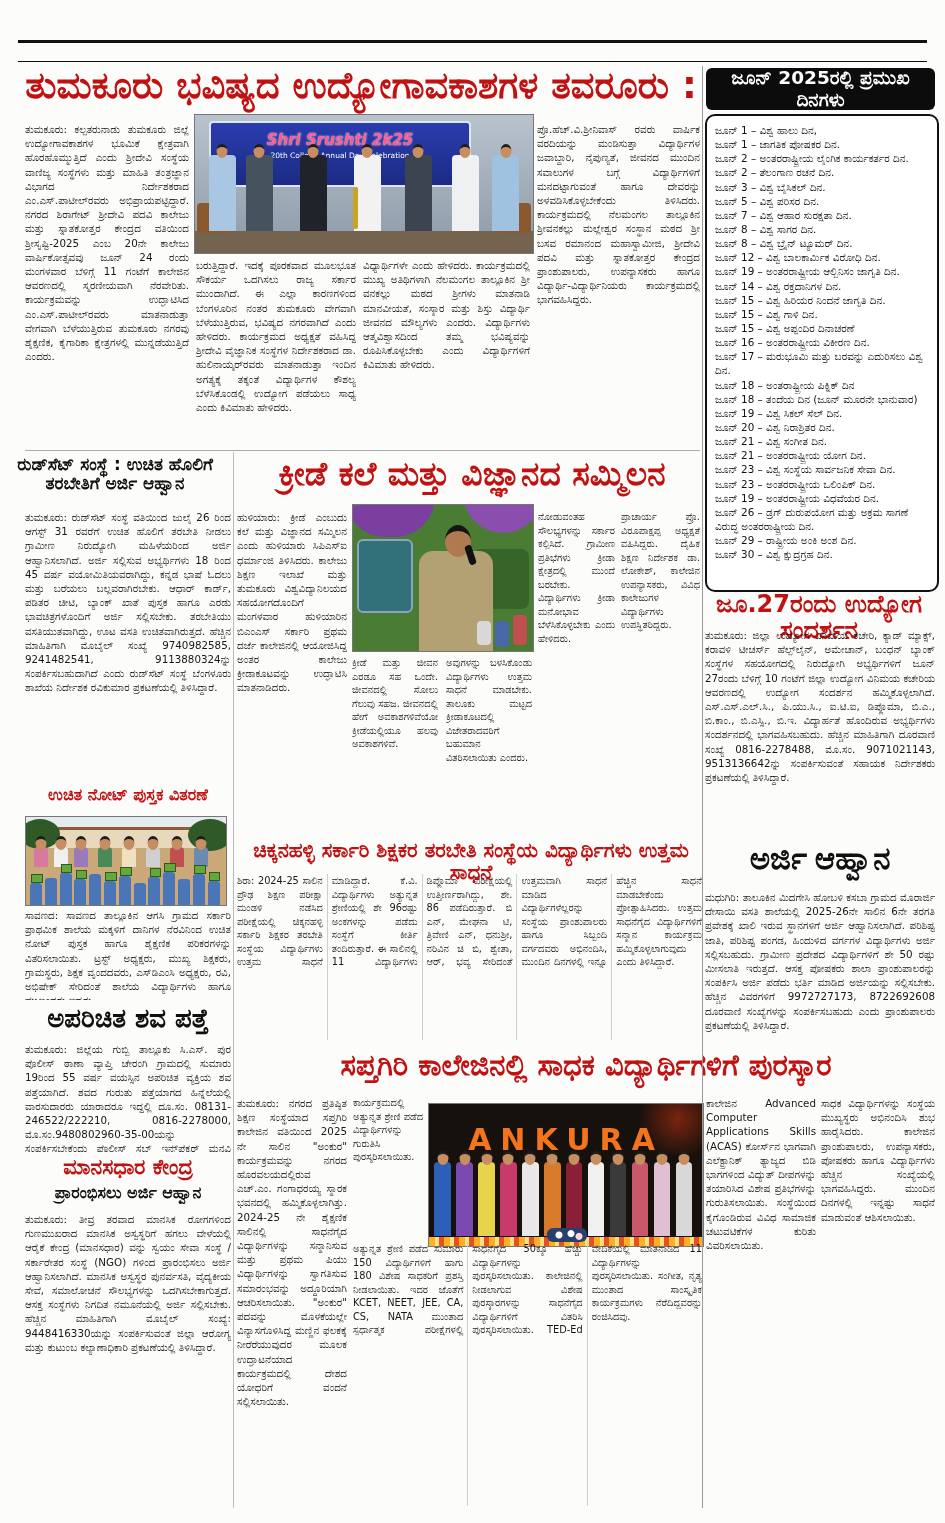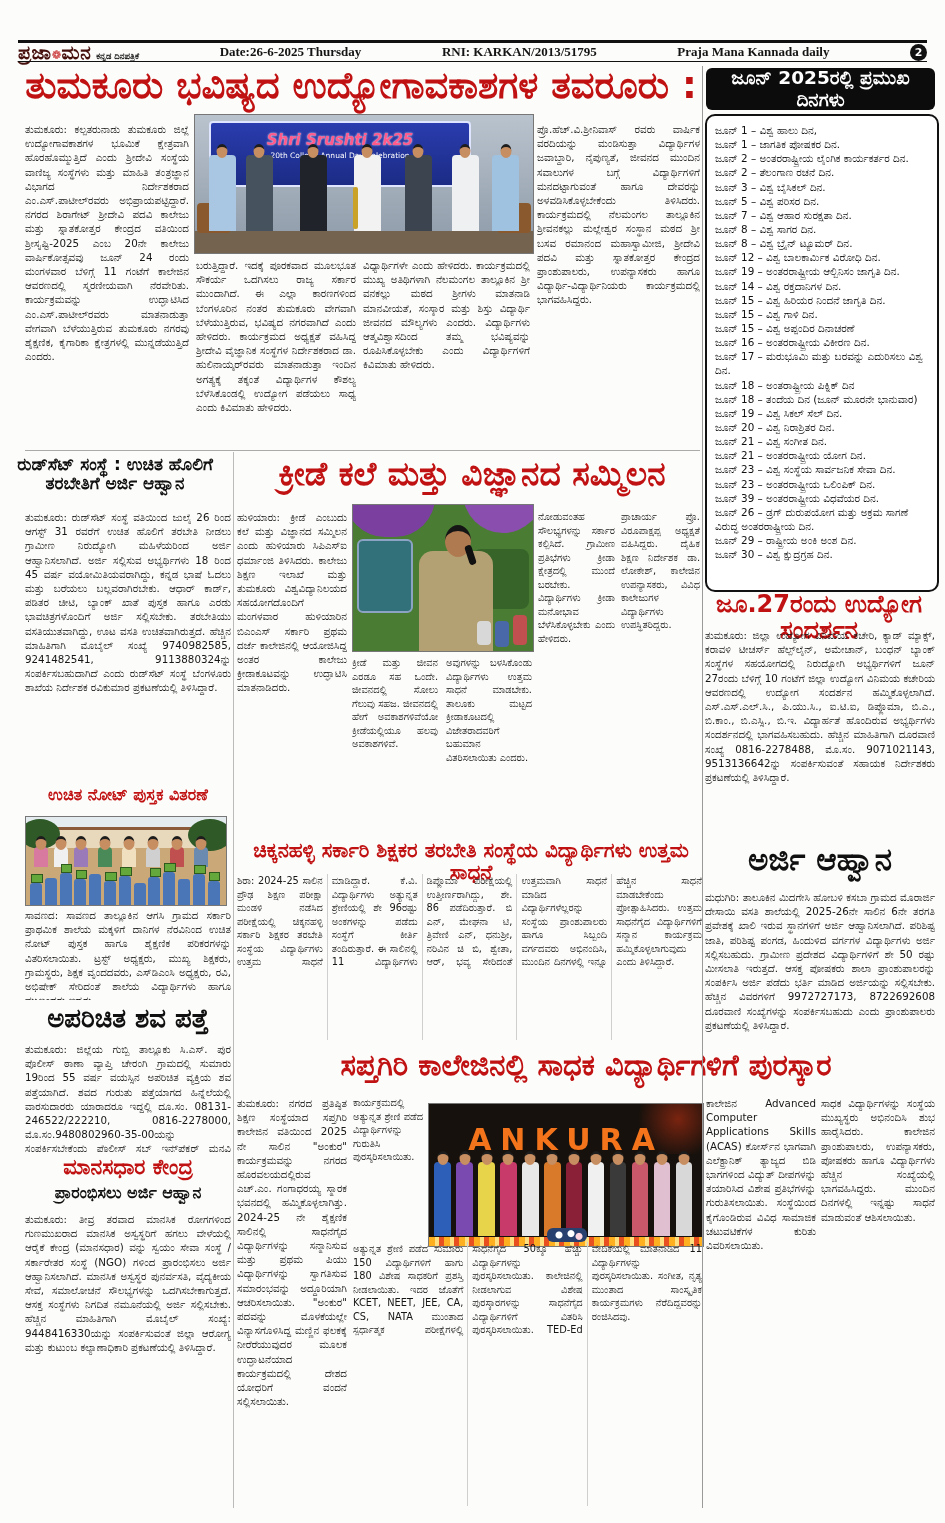--- a/index.html
+++ b/index.html
@@ -32,30 +32,20 @@
   .fig .head{position:absolute;left:50%;transform:translateX(-50%);top:-11px;width:11px;height:11px;
              border-radius:50%;background:#c78e62;border-top:3px solid #1d1d1d;}
   .colcols{column-gap:9px;column-rule:1px solid #cfcfcf;}
 </style>
 </head>
 <body>
 
 <div id="page">
 
   <div class="abs rule-h" style="left:18px;top:40px;width:909px;height:3px;"></div>
-  <div class="abs" style="left:18px;top:44px;width:909px;height:16px;display:flex;align-items:center;justify-content:space-between;">
-    <span style="white-space:nowrap;">
-      <span class="logo-main">ಪ್ರಜಾ</span><span style="color:#c01212;font-size:12px;">❁</span><span class="logo-main">ಮನ</span>
-      <span class="logo-sub">ಕನ್ನಡ ದಿನಪತ್ರಿಕೆ</span>
-    </span>
-    <span class="mast">Date:26-6-2025 Thursday</span>
-    <span class="mast">RNI: KARKAN/2013/51795</span>
-    <span class="mast">Praja Mana Kannada daily</span>
-    <span class="page-badge">2</span>
-  </div>
   <div class="abs rule-h" style="left:18px;top:61px;width:909px;height:1px;"></div>
 
   <div class="abs h-red" style="left:22px;top:66px;width:678px;height:52px;font-size:37px;">ತುಮಕೂರು ಭವಿಷ್ಯದ ಉದ್ಯೋಗಾವಕಾಶಗಳ ತವರೂರು : ಎಂ.ಎಸ್.ಪಾಟೀಲ್</div>
 
   <div class="abs june-head" style="left:706px;top:68px;width:229px;height:42px;">ಜೂನ್ 2025ರಲ್ಲಿ ಪ್ರಮುಖ ದಿನಗಳು</div>
   <div class="abs june-box" style="left:705px;top:114px;width:214px;height:460px;">
     <div>
         <div>ಜೂನ್ 1 – ವಿಶ್ವ ಹಾಲು ದಿನ,</div>
         <div>ಜೂನ್ 1 – ಜಾಗತಿಕ ಪೋಷಕರ ದಿನ.</div>
         <div>ಜೂನ್ 2 – ಅಂತರರಾಷ್ಟ್ರೀಯ ಲೈಂಗಿಕ ಕಾರ್ಯಕರ್ತರ ದಿನ.</div>
@@ -74,21 +64,21 @@
         <div>ಜೂನ್ 16 – ಅಂತರರಾಷ್ಟ್ರೀಯ ವಿಕೀರಣ ದಿನ.</div>
         <div>ಜೂನ್ 17 – ಮರುಭೂಮಿ ಮತ್ತು ಬರವನ್ನು ಎದುರಿಸಲು ವಿಶ್ವ ದಿನ.</div>
         <div>ಜೂನ್ 18 – ಅಂತರಾಷ್ಟ್ರೀಯ ಪಿಕ್ನಿಕ್ ದಿನ</div>
         <div>ಜೂನ್ 18 – ತಂದೆಯ ದಿನ (ಜೂನ್ ಮೂರನೇ ಭಾನುವಾರ)</div>
         <div>ಜೂನ್ 19 – ವಿಶ್ವ ಸಿಕಲ್ ಸೆಲ್ ದಿನ.</div>
         <div>ಜೂನ್ 20 – ವಿಶ್ವ ನಿರಾಶ್ರಿತರ ದಿನ.</div>
         <div>ಜೂನ್ 21 – ವಿಶ್ವ ಸಂಗೀತ ದಿನ.</div>
         <div>ಜೂನ್ 21 – ಅಂತರರಾಷ್ಟ್ರೀಯ ಯೋಗ ದಿನ.</div>
         <div>ಜೂನ್ 23 – ವಿಶ್ವ ಸಂಸ್ಥೆಯ ಸಾರ್ವಜನಿಕ ಸೇವಾ ದಿನ.</div>
         <div>ಜೂನ್ 23 – ಅಂತರರಾಷ್ಟ್ರೀಯ ಒಲಿಂಪಿಕ್ ದಿನ.</div>
-        <div>ಜೂನ್ 39 – ಅಂತರರಾಷ್ಟ್ರೀಯ ವಿಧವೆಯರ ದಿನ.</div>
+        <div>ಜೂನ್ 19 – ಅಂತರರಾಷ್ಟ್ರೀಯ ವಿಧವೆಯರ ದಿನ.</div>
         <div>ಜೂನ್ 26 – ಡ್ರಗ್ ದುರುಪಯೋಗ ಮತ್ತು ಅಕ್ರಮ ಸಾಗಣೆ ವಿರುದ್ಧ ಅಂತರರಾಷ್ಟ್ರೀಯ ದಿನ.</div>
         <div>ಜೂನ್ 29 – ರಾಷ್ಟ್ರೀಯ ಅಂಕಿ ಅಂಶ ದಿನ.</div>
         <div>ಜೂನ್ 30 – ವಿಶ್ವ ಕ್ಷುದ್ರಗ್ರಹ ದಿನ.</div>
       </div>
   </div>
 
   <div class="abs photo" style="left:194px;top:114px;width:338px;height:138px;background:linear-gradient(#b9c3ce,#8d99a7);">
     <div class="abs" style="left:14px;top:6px;width:258px;height:62px;background:linear-gradient(#2a3cae,#1b2b85);border:2px solid #dfe4ff;border-radius:4px;text-align:center;">
       <div style="font-size:15px;font-weight:bold;font-style:italic;color:#ff5a8c;text-shadow:0 0 2px #fff;margin-top:8px;">Shri Srushti 2k25</div>
       <div style="font-size:7.5px;color:#fff;margin-top:2px;">20th College Annual Day Celebration</div>
@@ -152,21 +142,21 @@
     <div class="abs" style="right:42px;bottom:6px;width:14px;height:24px;background:#d8d8d8;border-radius:4px;"></div>
   </div>
   <div class="abs body small" style="left:352px;top:656px;width:86px;height:184px;">ಕ್ರೀಡೆ ಮತ್ತು ಜೀವನ ಎರಡೂ ಸಹ ಒಂದೇ. ಜೀವನದಲ್ಲಿ ಸೋಲು ಗೆಲುವು ಸಹಜ. ಜೀವನದಲ್ಲಿ ಹೇಗೆ ಅವಕಾಶಗಳಿವೆಯೋ ಕ್ರೀಡೆಯಲ್ಲಿಯೂ ಹಲವು ಅವಕಾಶಗಳಿವೆ.</div>
   <div class="abs body small" style="left:446px;top:656px;width:86px;height:184px;">ಅವುಗಳನ್ನು ಬಳಸಿಕೊಂಡು ವಿದ್ಯಾರ್ಥಿಗಳು ಉತ್ತಮ ಸಾಧನೆ ಮಾಡಬೇಕು. ತಾಲೂಕು ಮಟ್ಟದ ಕ್ರೀಡಾಕೂಟದಲ್ಲಿ ವಿಜೇತರಾದವರಿಗೆ ಬಹುಮಾನ ವಿತರಿಸಲಾಯಿತು ಎಂದರು.</div>
   <div class="abs body small" style="left:621px;top:510px;width:79px;height:330px;">ಪ್ರಾಚಾರ್ಯ ಪ್ರೊ. ವಿರೂಪಾಕ್ಷಪ್ಪ ಅಧ್ಯಕ್ಷತೆ ವಹಿಸಿದ್ದರು. ದೈಹಿಕ ಶಿಕ್ಷಣ ನಿರ್ದೇಶಕ ಡಾ. ಲೋಕೇಶ್, ಕಾಲೇಜಿನ ಉಪನ್ಯಾಸಕರು, ವಿವಿಧ ಕಾಲೇಜುಗಳ ವಿದ್ಯಾರ್ಥಿಗಳು ಉಪಸ್ಥಿತರಿದ್ದರು.</div>
   <div class="abs body small" style="left:538px;top:510px;width:77px;height:330px;">ನೋಡುವಂತಹ ಸೌಲಭ್ಯಗಳನ್ನು ಸರ್ಕಾರ ಕಲ್ಪಿಸಿದೆ. ಗ್ರಾಮೀಣ ಪ್ರತಿಭೆಗಳು ಕ್ರೀಡಾ ಕ್ಷೇತ್ರದಲ್ಲಿ ಮುಂದೆ ಬರಬೇಕು. ವಿದ್ಯಾರ್ಥಿಗಳು ಕ್ರೀಡಾ ಮನೋಭಾವ ಬೆಳೆಸಿಕೊಳ್ಳಬೇಕು ಎಂದು ಹೇಳಿದರು.</div>
 
   <div class="abs h-red" style="left:703px;top:592px;width:232px;height:30px;font-size:24px;">ಜೂ.27ರಂದು ಉದ್ಯೋಗ ಸಂದರ್ಶನ</div>
   <div class="abs body" style="left:705px;top:628px;width:230px;height:210px;">ತುಮಕೂರು: ಜಿಲ್ಲಾ ಉದ್ಯೋಗ ವಿನಿಮಯ ಕಚೇರಿ, ಕ್ಯಾಡ್ ಮ್ಯಾಕ್ಸ್, ಕರಾವಳಿ ಟೀಚರ್ಸ್ ಹೆಲ್ಪ್‌ಲೈನ್, ಅಮೇಚಾನ್, ಬಂಧನ್ ಬ್ಯಾಂಕ್ ಸಂಸ್ಥೆಗಳ ಸಹಯೋಗದಲ್ಲಿ ನಿರುದ್ಯೋಗಿ ಅಭ್ಯರ್ಥಿಗಳಿಗೆ ಜೂನ್ 27ರಂದು ಬೆಳಿಗ್ಗೆ 10 ಗಂಟೆಗೆ ಜಿಲ್ಲಾ ಉದ್ಯೋಗ ವಿನಿಮಯ ಕಚೇರಿಯ ಆವರಣದಲ್ಲಿ ಉದ್ಯೋಗ ಸಂದರ್ಶನ ಹಮ್ಮಿಕೊಳ್ಳಲಾಗಿದೆ. ಎಸ್.ಎಸ್.ಎಲ್.ಸಿ., ಪಿ.ಯು.ಸಿ., ಐ.ಟಿ.ಐ, ಡಿಪ್ಲೊಮಾ, ಬಿ.ಎ., ಬಿ.ಕಾಂ., ಬಿ.ಎಸ್ಸಿ., ಬಿ.ಇ. ವಿದ್ಯಾರ್ಹತೆ ಹೊಂದಿರುವ ಅಭ್ಯರ್ಥಿಗಳು ಸಂದರ್ಶನದಲ್ಲಿ ಭಾಗವಹಿಸಬಹುದು. ಹೆಚ್ಚಿನ ಮಾಹಿತಿಗಾಗಿ ದೂರವಾಣಿ ಸಂಖ್ಯೆ 0816-2278488, ಮೊ.ಸಂ. 9071021143, 9513136642ನ್ನು ಸಂಪರ್ಕಿಸುವಂತೆ ಸಹಾಯಕ ನಿರ್ದೇಶಕರು ಪ್ರಕಟಣೆಯಲ್ಲಿ ತಿಳಿಸಿದ್ದಾರೆ.</div>
 
-  <div class="abs h-black" style="left:705px;top:842px;width:230px;height:42px;font-size:31px;">ಅರ್ಜಿ ಆಹ್ವಾನ</div>
+  <div class="abs h-black" style="left:705px;top:842px;width:230px;height:42px;font-size:31px;font-family:Liberation Serif, serif;">ಅರ್ಜಿ ಆಹ್ವಾನ</div>
   <div class="abs body" style="left:705px;top:890px;width:230px;height:154px;">ಮಧುಗಿರಿ: ತಾಲೂಕಿನ ಮಿದಗೇಸಿ ಹೋಬಳಿ ಕಸಬಾ ಗ್ರಾಮದ ಮೊರಾರ್ಜಿ ದೇಸಾಯಿ ವಸತಿ ಶಾಲೆಯಲ್ಲಿ 2025-26ನೇ ಸಾಲಿನ 6ನೇ ತರಗತಿ ಪ್ರವೇಶಕ್ಕೆ ಖಾಲಿ ಇರುವ ಸ್ಥಾನಗಳಿಗೆ ಅರ್ಜಿ ಆಹ್ವಾನಿಸಲಾಗಿದೆ. ಪರಿಶಿಷ್ಟ ಜಾತಿ, ಪರಿಶಿಷ್ಟ ಪಂಗಡ, ಹಿಂದುಳಿದ ವರ್ಗಗಳ ವಿದ್ಯಾರ್ಥಿಗಳು ಅರ್ಜಿ ಸಲ್ಲಿಸಬಹುದು. ಗ್ರಾಮೀಣ ಪ್ರದೇಶದ ವಿದ್ಯಾರ್ಥಿಗಳಿಗೆ ಶೇ 50 ರಷ್ಟು ಮೀಸಲಾತಿ ಇರುತ್ತದೆ. ಆಸಕ್ತ ಪೋಷಕರು ಶಾಲಾ ಪ್ರಾಂಶುಪಾಲರನ್ನು ಸಂಪರ್ಕಿಸಿ ಅರ್ಜಿ ಪಡೆದು ಭರ್ತಿ ಮಾಡಿದ ಅರ್ಜಿಯನ್ನು ಸಲ್ಲಿಸಬೇಕು. ಹೆಚ್ಚಿನ ವಿವರಗಳಿಗೆ 9972727173, 8722692608 ದೂರವಾಣಿ ಸಂಖ್ಯೆಗಳನ್ನು ಸಂಪರ್ಕಿಸಬಹುದು ಎಂದು ಪ್ರಾಂಶುಪಾಲರು ಪ್ರಕಟಣೆಯಲ್ಲಿ ತಿಳಿಸಿದ್ದಾರೆ.</div>
 
   <div class="abs h-red" style="left:25px;top:786px;width:206px;height:26px;font-size:16px;">ಉಚಿತ ನೋಟ್ ಪುಸ್ತಕ ವಿತರಣೆ</div>
   <div class="abs photo" style="left:25px;top:816px;width:200px;height:88px;background:#caa877;">
     <div class="abs" style="left:0;top:0;width:100%;height:16px;background:#e4ecf0;"></div>
     <div class="abs" style="left:20px;top:10px;width:150px;height:18px;background:#e8d9bd;border-top:3px solid #8a5a3a;"></div>
     <div class="abs" style="left:-6px;top:2px;width:40px;height:30px;background:#2f5a28;border-radius:50%;"></div>
     <div class="abs" style="right:-6px;top:2px;width:44px;height:32px;background:#2f5a28;border-radius:50%;"></div>
     <div id="ph3-adults" class="abs" style="left:0;top:26px;width:100%;height:24px;">
         <div class="fig" style="left: 4%; bottom: 0%; width: 7%; height: 85%; background: rgb(216, 122, 160);">

